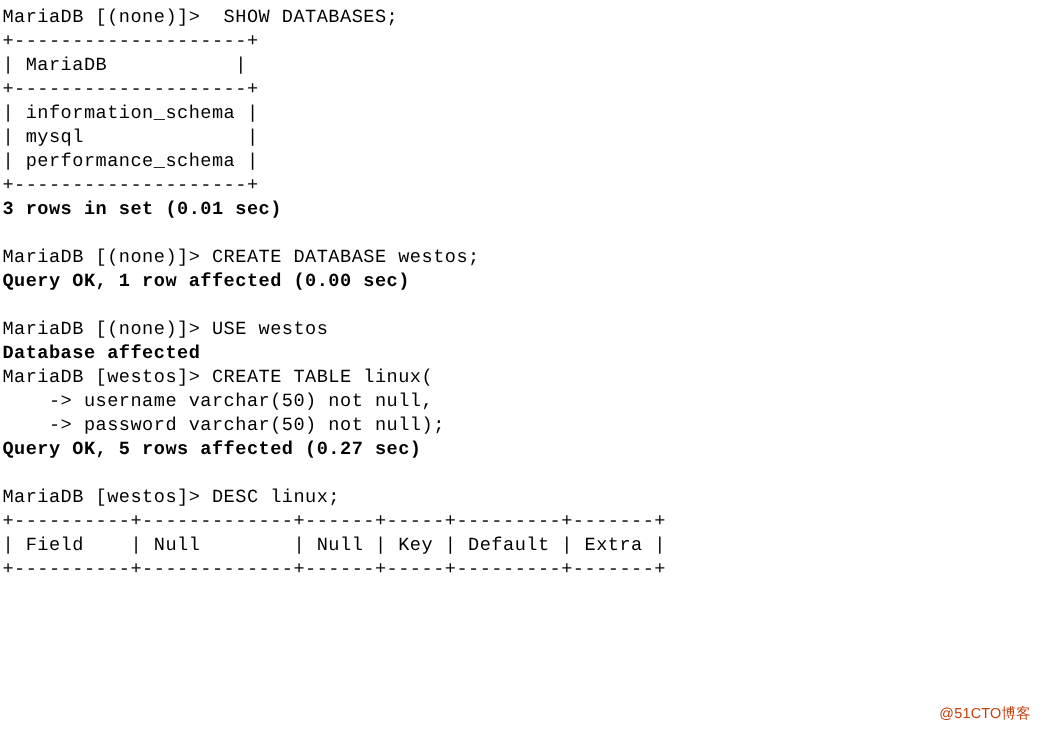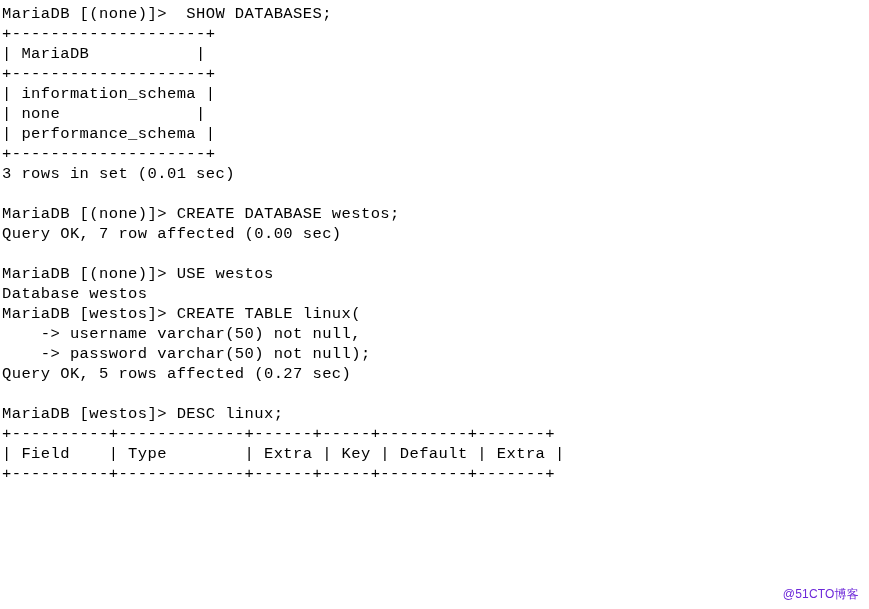--- a/index.html
+++ b/index.html
@@ -13,53 +13,53 @@
   pre.terminal {
     margin: 0;
     padding: 4px 2px;
     font-family: "Courier New", Courier, monospace;
     font-size: 15.5px;
     line-height: 20px;
     color: #000000;
     white-space: pre;
     letter-spacing: 0.4px;
   }
-  pre.terminal .b { font-weight: normal; text-align: center; }
+  pre.terminal .b { font-weight: bold; text-align: center; }
   .watermark {
     position: absolute;
     right: 10px;
     bottom: 6px;
     font-family: Arial, sans-serif;
     font-size: 12px;
-    color: #6d28d9;
+    color: #c2410c;
     letter-spacing: 0.2px;
     pointer-events: none;
   }
 </style>
 </head>
 <body>
 
 <pre class="terminal"><span>MariaDB [(none)]&gt;  SHOW DATABASES;</span>
 <span>+--------------------+</span>
 <span>| MariaDB           |</span>
 <span>+--------------------+</span>
 <span>| information_schema |</span>
-<span>| none              |</span>
+<span>| mysql              |</span>
 <span>| performance_schema |</span>
 <span>+--------------------+</span>
 <span class="b">3 rows in set (0.01 sec)</span>
 <span></span>
 <span>MariaDB [(none)]&gt; CREATE DATABASE westos;</span>
-<span class="b">Query OK, 7 row affected (0.00 sec)</span>
+<span class="b">Query OK, 1 row affected (0.00 sec)</span>
 <span></span>
 <span>MariaDB [(none)]&gt; USE westos</span>
-<span class="b">Database westos</span>
+<span class="b">Database affected</span>
 <span>MariaDB [westos]&gt; CREATE TABLE linux(</span>
 <span>    -&gt; username varchar(50) not null,</span>
 <span>    -&gt; password varchar(50) not null);</span>
 <span class="b">Query OK, 5 rows affected (0.27 sec)</span>
 <span></span>
 <span>MariaDB [westos]&gt; DESC linux;</span>
 <span>+----------+-------------+------+-----+---------+-------+</span>
-<span>| Field    | Type        | Extra | Key | Default | Extra |</span>
+<span>| Field    | Null        | Null | Key | Default | Extra |</span>
 <span>+----------+-------------+------+-----+---------+-------+</span></pre>
 
 <div class="watermark">@51CTO博客</div>
 
 </body></html>

